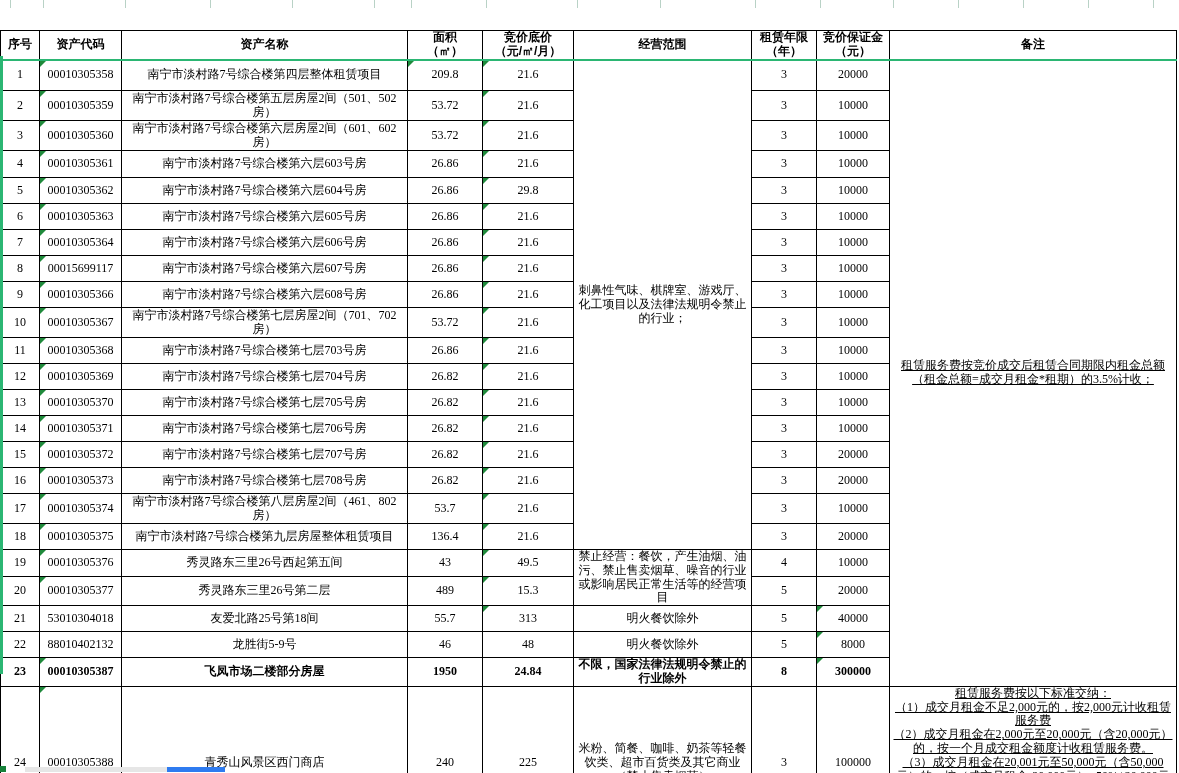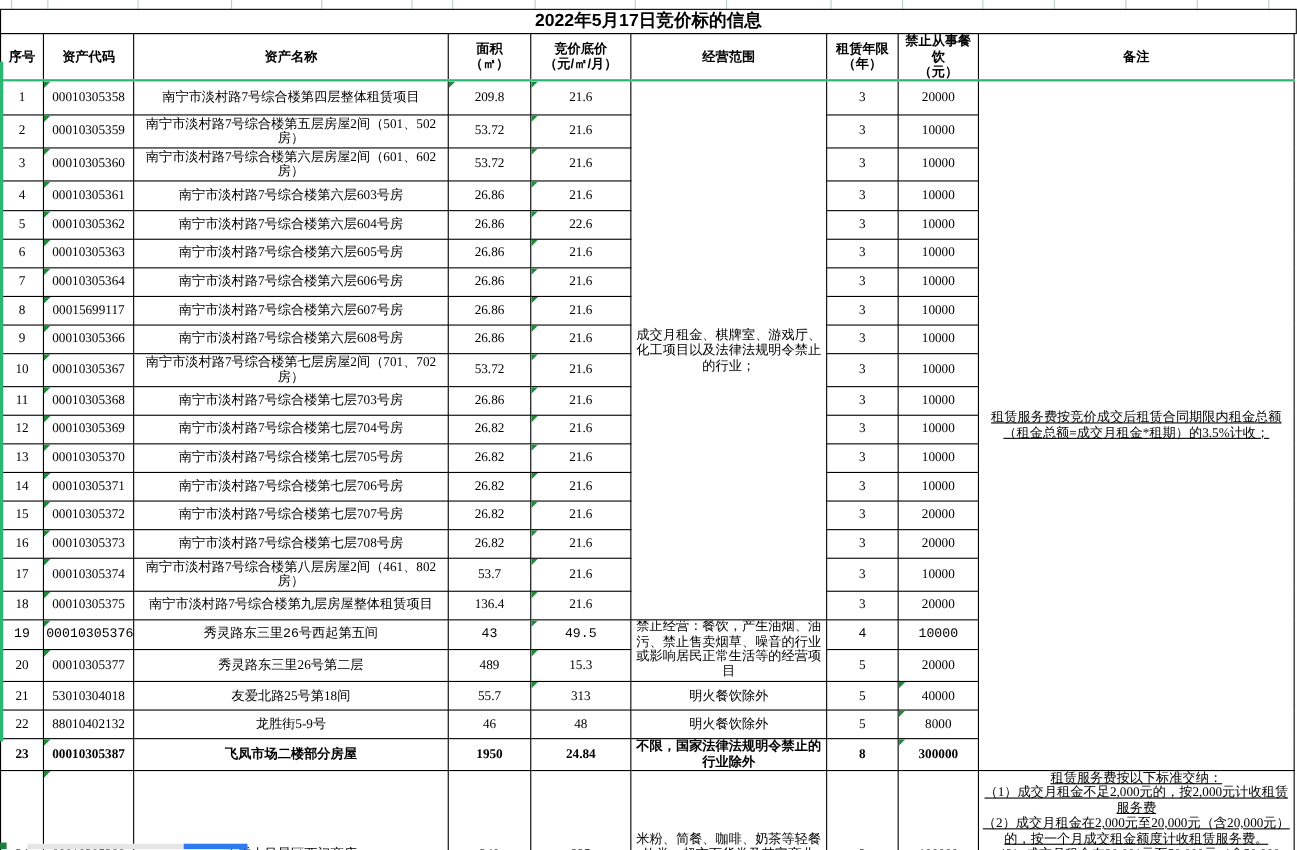--- a/index.html
+++ b/index.html
@@ -56,23 +56,20 @@
       <div class="vline" style="left: 660px;"></div>
       <div class="vline" style="left: 755px;"></div>
       <div class="vline" style="left: 820px;"></div>
       <div class="vline" style="left: 893px;"></div>
       <div class="vline" style="left: 958px;"></div>
       <div class="vline" style="left: 1023px;"></div>
       <div class="vline" style="left: 1088px;"></div>
       <div class="vline" style="left: 1153px;"></div>
     </div>
 
-  <div class="title-row">
-    <span>2022年5月17日竞价标的信息</span>
-  </div>
 
   <table class="grid">
     <colgroup>
         <col style="width: 39px;">
         <col style="width: 82px;">
         <col style="width: 286px;">
         <col style="width: 75px;">
         <col style="width: 91px;">
         <col style="width: 178px;">
         <col style="width: 65px;">
@@ -84,33 +81,33 @@
           <th>序号</th>
           <th>资产代码</th>
           <th>资产名称</th>
           <th>面积
 （㎡）</th>
           <th>竞价底价
 （元/㎡/月）</th>
           <th>经营范围</th>
           <th>租赁年限
 （年）</th>
-          <th>禁止从事餐饮
+          <th>竞价保证金
 （元）</th>
           <th>备注</th>
         </tr>
       </thead>
     <tbody>
         <tr style="height: 31px;">
           <td class="c-no">1</td>
           <td class="c-code tri">00010305358</td>
           <td class="c-name">南宁市淡村路7号综合楼第四层整体租赁项目</td>
           <td class="c-area tri">209.8</td>
           <td class="c-price tri">21.6</td>
-          <td class="c-scope scope" rowspan="18">成交月租金、棋牌室、游戏厅、化工项目以及法律法规明令禁止的行业；</td>
+          <td class="c-scope scope" rowspan="18">刺鼻性气味、棋牌室、游戏厅、化工项目以及法律法规明令禁止的行业；</td>
           <td class="c-lease">3</td>
           <td class="c-deposit">20000</td>
           <td class="c-remark remark" rowspan="23">租赁服务费按竞价成交后租赁合同期限内租金总额（租金总额=成交月租金*租期）的3.5%计收；</td>
         </tr>
         <tr style="height: 30px;">
           <td class="c-no">2</td>
           <td class="c-code tri">00010305359</td>
           <td class="c-name">南宁市淡村路7号综合楼第五层房屋2间（501、502房）</td>
           <td class="c-area">53.72</td>
           <td class="c-price tri">21.6</td>
@@ -133,21 +130,21 @@
           <td class="c-area">26.86</td>
           <td class="c-price tri">21.6</td>
           <td class="c-lease">3</td>
           <td class="c-deposit">10000</td>
         </tr>
         <tr style="height: 26px;">
           <td class="c-no">5</td>
           <td class="c-code tri">00010305362</td>
           <td class="c-name">南宁市淡村路7号综合楼第六层604号房</td>
           <td class="c-area">26.86</td>
-          <td class="c-price tri">22.6</td>
+          <td class="c-price tri">29.8</td>
           <td class="c-lease">3</td>
           <td class="c-deposit">10000</td>
         </tr>
         <tr style="height: 26px;">
           <td class="c-no">6</td>
           <td class="c-code tri">00010305363</td>
           <td class="c-name">南宁市淡村路7号综合楼第六层605号房</td>
           <td class="c-area">26.86</td>
           <td class="c-price tri">21.6</td>
           <td class="c-lease">3</td>
@@ -254,21 +251,21 @@
         </tr>
         <tr style="height: 26px;">
           <td class="c-no">18</td>
           <td class="c-code tri">00010305375</td>
           <td class="c-name">南宁市淡村路7号综合楼第九层房屋整体租赁项目</td>
           <td class="c-area">136.4</td>
           <td class="c-price tri">21.6</td>
           <td class="c-lease">3</td>
           <td class="c-deposit">20000</td>
         </tr>
-        <tr style="height: 24px; font-family: Liberation Mono, monospace;">
+        <tr style="height: 24px;">
           <td class="c-no">19</td>
           <td class="c-code tri">00010305376</td>
           <td class="c-name">秀灵路东三里26号西起第五间</td>
           <td class="c-area">43</td>
           <td class="c-price tri">49.5</td>
           <td class="c-scope scope" rowspan="2">禁止经营：餐饮，产生油烟、油污、禁止售卖烟草、噪音的行业或影响居民正常生活等的经营项目</td>
           <td class="c-lease">4</td>
           <td class="c-deposit">10000</td>
         </tr>
         <tr style="height: 26px;">

